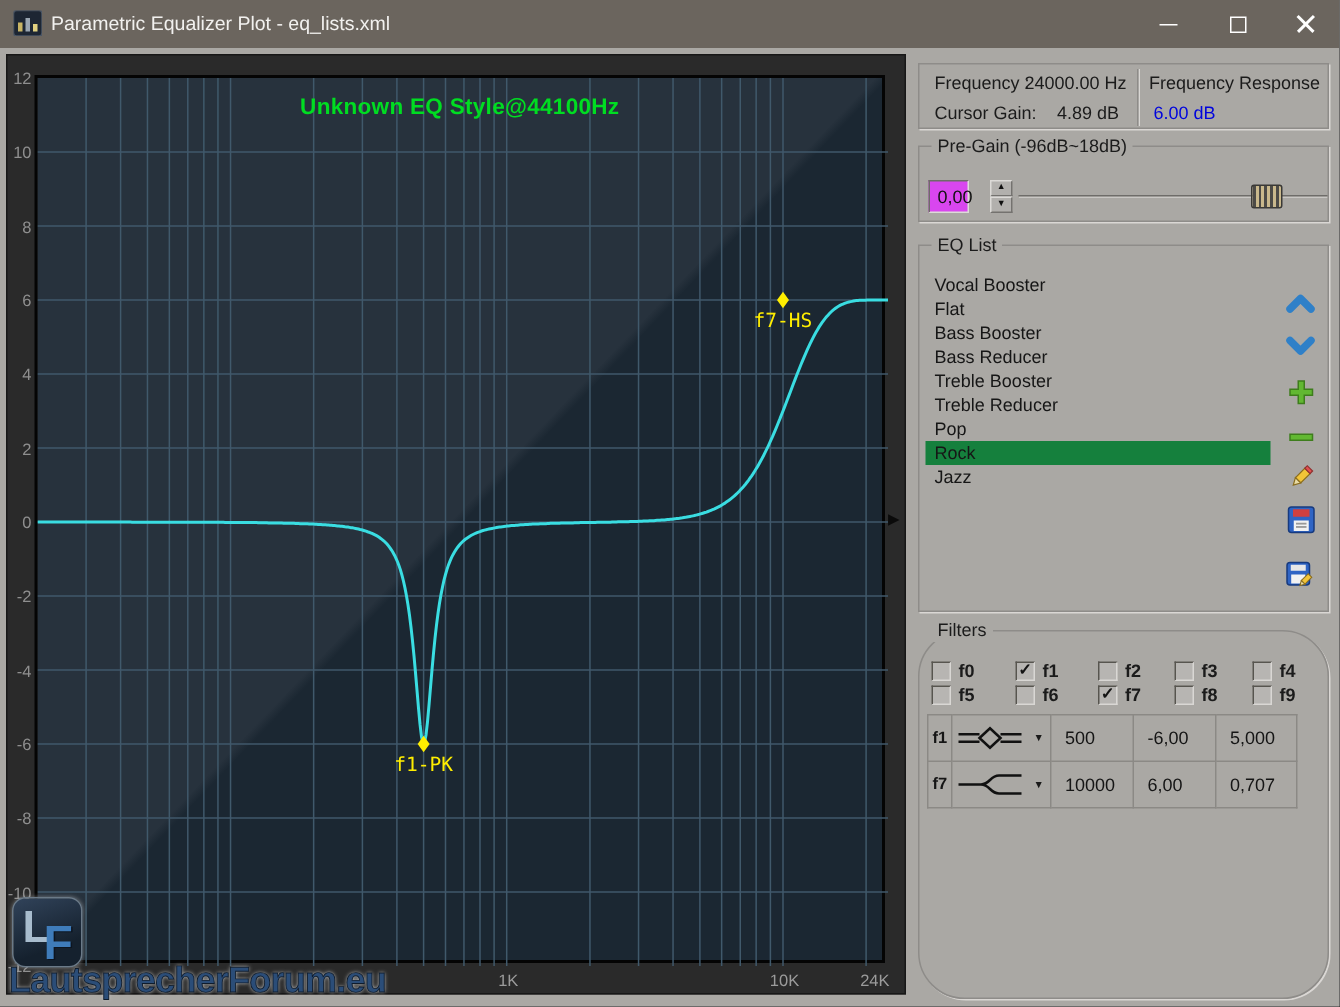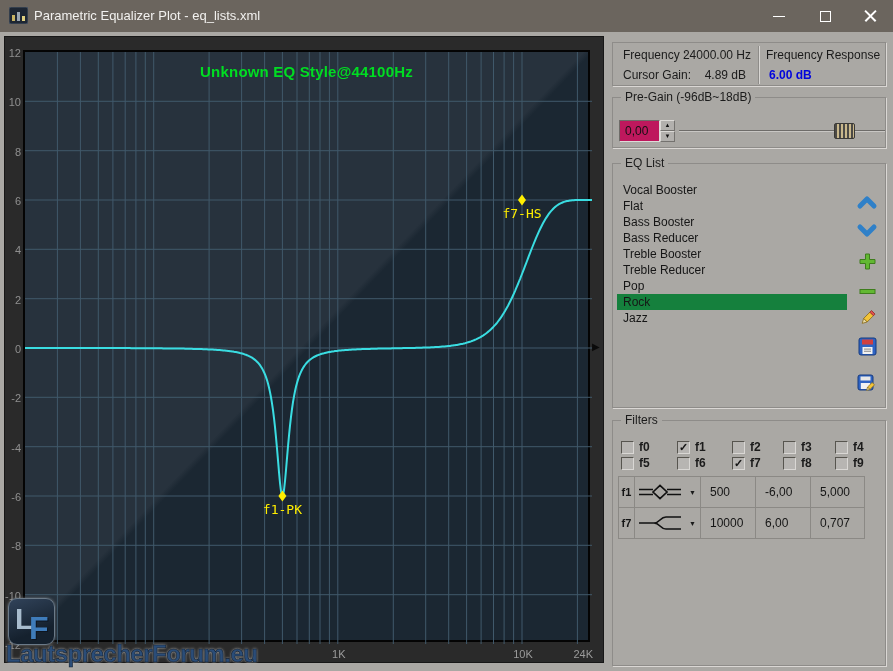--- a/index.html
+++ b/index.html
@@ -39,36 +39,36 @@
   
   .groupbox { position:absolute; border:1px solid #8e8c89; box-shadow:1px 1px 0 rgba(233,231,228,.75); }
   .gb-title { position:absolute; top:-8px; left:8px; background:#aaa8a4; padding:0 4px; font-size:12px; color:#1b1b1b; line-height:15px; }
   .txt { position:absolute; font-size:12px; color:#1b1b1b; white-space:nowrap; }
   
   #info-box { left:612px; top:42px; width:274px; height:44px; }
   #info-divider { position:absolute; left:145px; top:3px; height:38px; width:2px; border-left:1px solid #8e8c89; border-right:1px solid #d9d7d4; }
   .val-right { text-align:right; }
   
   #pregain-box { left:612px; top:97px; width:274px; height:51px; }
-  #pregain-spin { position:absolute; left:6px; top:22px; width:41px; height:22px; background:#be185d; border:1px solid;
+  #pregain-spin { position:absolute; left:6px; top:22px; width:27px; height:22px; background:#d946ef; border:1px solid;
     border-color:#6e6c68 #dddbd8 #dddbd8 #6e6c68; font-size:12px; color:#111; line-height:20px; padding-left:5px; }
   #spin-btns { position:absolute; left:47px; top:22px; width:15px; height:22px; }
   .spin-b { width:15px; height:11px; background:#b2b0ad; border:1px solid; border-color:#dcdad7 #74726f #74726f #dcdad7;
     font-size:6px; line-height:9px; text-align:center; color:#111; }
   #slider-track { position:absolute; left:66px; top:32px; width:206px; height:2px; background:#6e6c69; border-bottom:1px solid #c9c7c4; }
   #slider-handle { position:absolute; top:25px; width:21px; height:16px; border:1px solid #3a3936; border-radius:2px;
     background:repeating-linear-gradient(90deg,#4c4a46 0 2px,#c9b88c 2px 4px); }
   
   #eqlist-box { left:612px; top:163px; width:274px; height:245px; }
   #eq-items { position:absolute; left:4px; top:18px; width:230px; }
   .eq-item { height:16px; line-height:16px; font-size:12px; color:#161616; padding-left:6px; }
   .eq-item.selected { background:#15803d; }
   .tool-btn { position:absolute; left:240px; width:28px; height:28px; display:flex; align-items:center; justify-content:center; }
   
-  #filters-box { left:612px; top:420px; width:274px; height:246px; }
+  #filters-box { left:612px; top:420px; width:274px; height:246px;border-radius:31px; }
   .cb { position:absolute; width:13px; height:13px; background:#b7b5b2; border:1px solid; border-color:#57554f #d9d7d4 #d9d7d4 #57554f;
     font-size:11px; font-weight:bold; color:#141414; line-height:11px; text-align:center; }
   .cb-label { position:absolute; font-size:12px; font-weight:bold; color:#1b1b1b; }
   #filter-table { position:absolute; left:5px; top:55px; border-collapse:collapse; font-size:12px; color:#151515; }
   #filter-table td, #filter-table th { border:1px solid #8b8985; font-weight:normal; }
   #filter-table th { font-weight:bold; font-size:12px; height:20px; text-align:center; }
   .col-row { width:16px; text-align:center; font-weight:bold !important; font-size:11px; }
   .col-type { width:66px; } .col-fc { width:55px; } .col-gain { width:55px; } .col-q { width:54px; }
   .trow td { height:31px; }
   .cell-val { padding-left:9px; }
@@ -174,21 +174,21 @@
     <div id="wm-text">LautsprecherForum.eu</div>
   </div>
 
   <div class="groupbox" id="info-box">
     <div id="info-divider"></div>
     <div class="txt" style="left:10px;top:5px;">Frequency :</div>
     <div class="txt val-right" style="left:58px;top:5px;width:80px;">24000.00 Hz</div>
     <div class="txt" style="left:153px;top:5px;">Frequency Response</div>
     <div class="txt" style="left:10px;top:25px;">Cursor Gain:</div>
     <div class="txt val-right" style="left:58px;top:25px;width:75px;">4.89 dB</div>
-    <div class="txt" id="response-value" style="left: 156px; top: 25px; color: rgb(0, 4, 221); font-weight: bold;">6.00 dB</div>
+    <div class="txt" id="response-value" style="left: 156px; top: 25px; color: rgb(0, 4, 221);">6.00 dB</div>
   </div>
 
   <div class="groupbox" id="pregain-box">
     <div class="gb-title">Pre-Gain (-96dB~18dB)</div>
     <div id="pregain-spin">0,00</div>
     <div id="spin-btns">
       <div class="spin-b">▲</div>
       <div class="spin-b">▼</div>
     </div>
     <div id="slider-track"></div>

